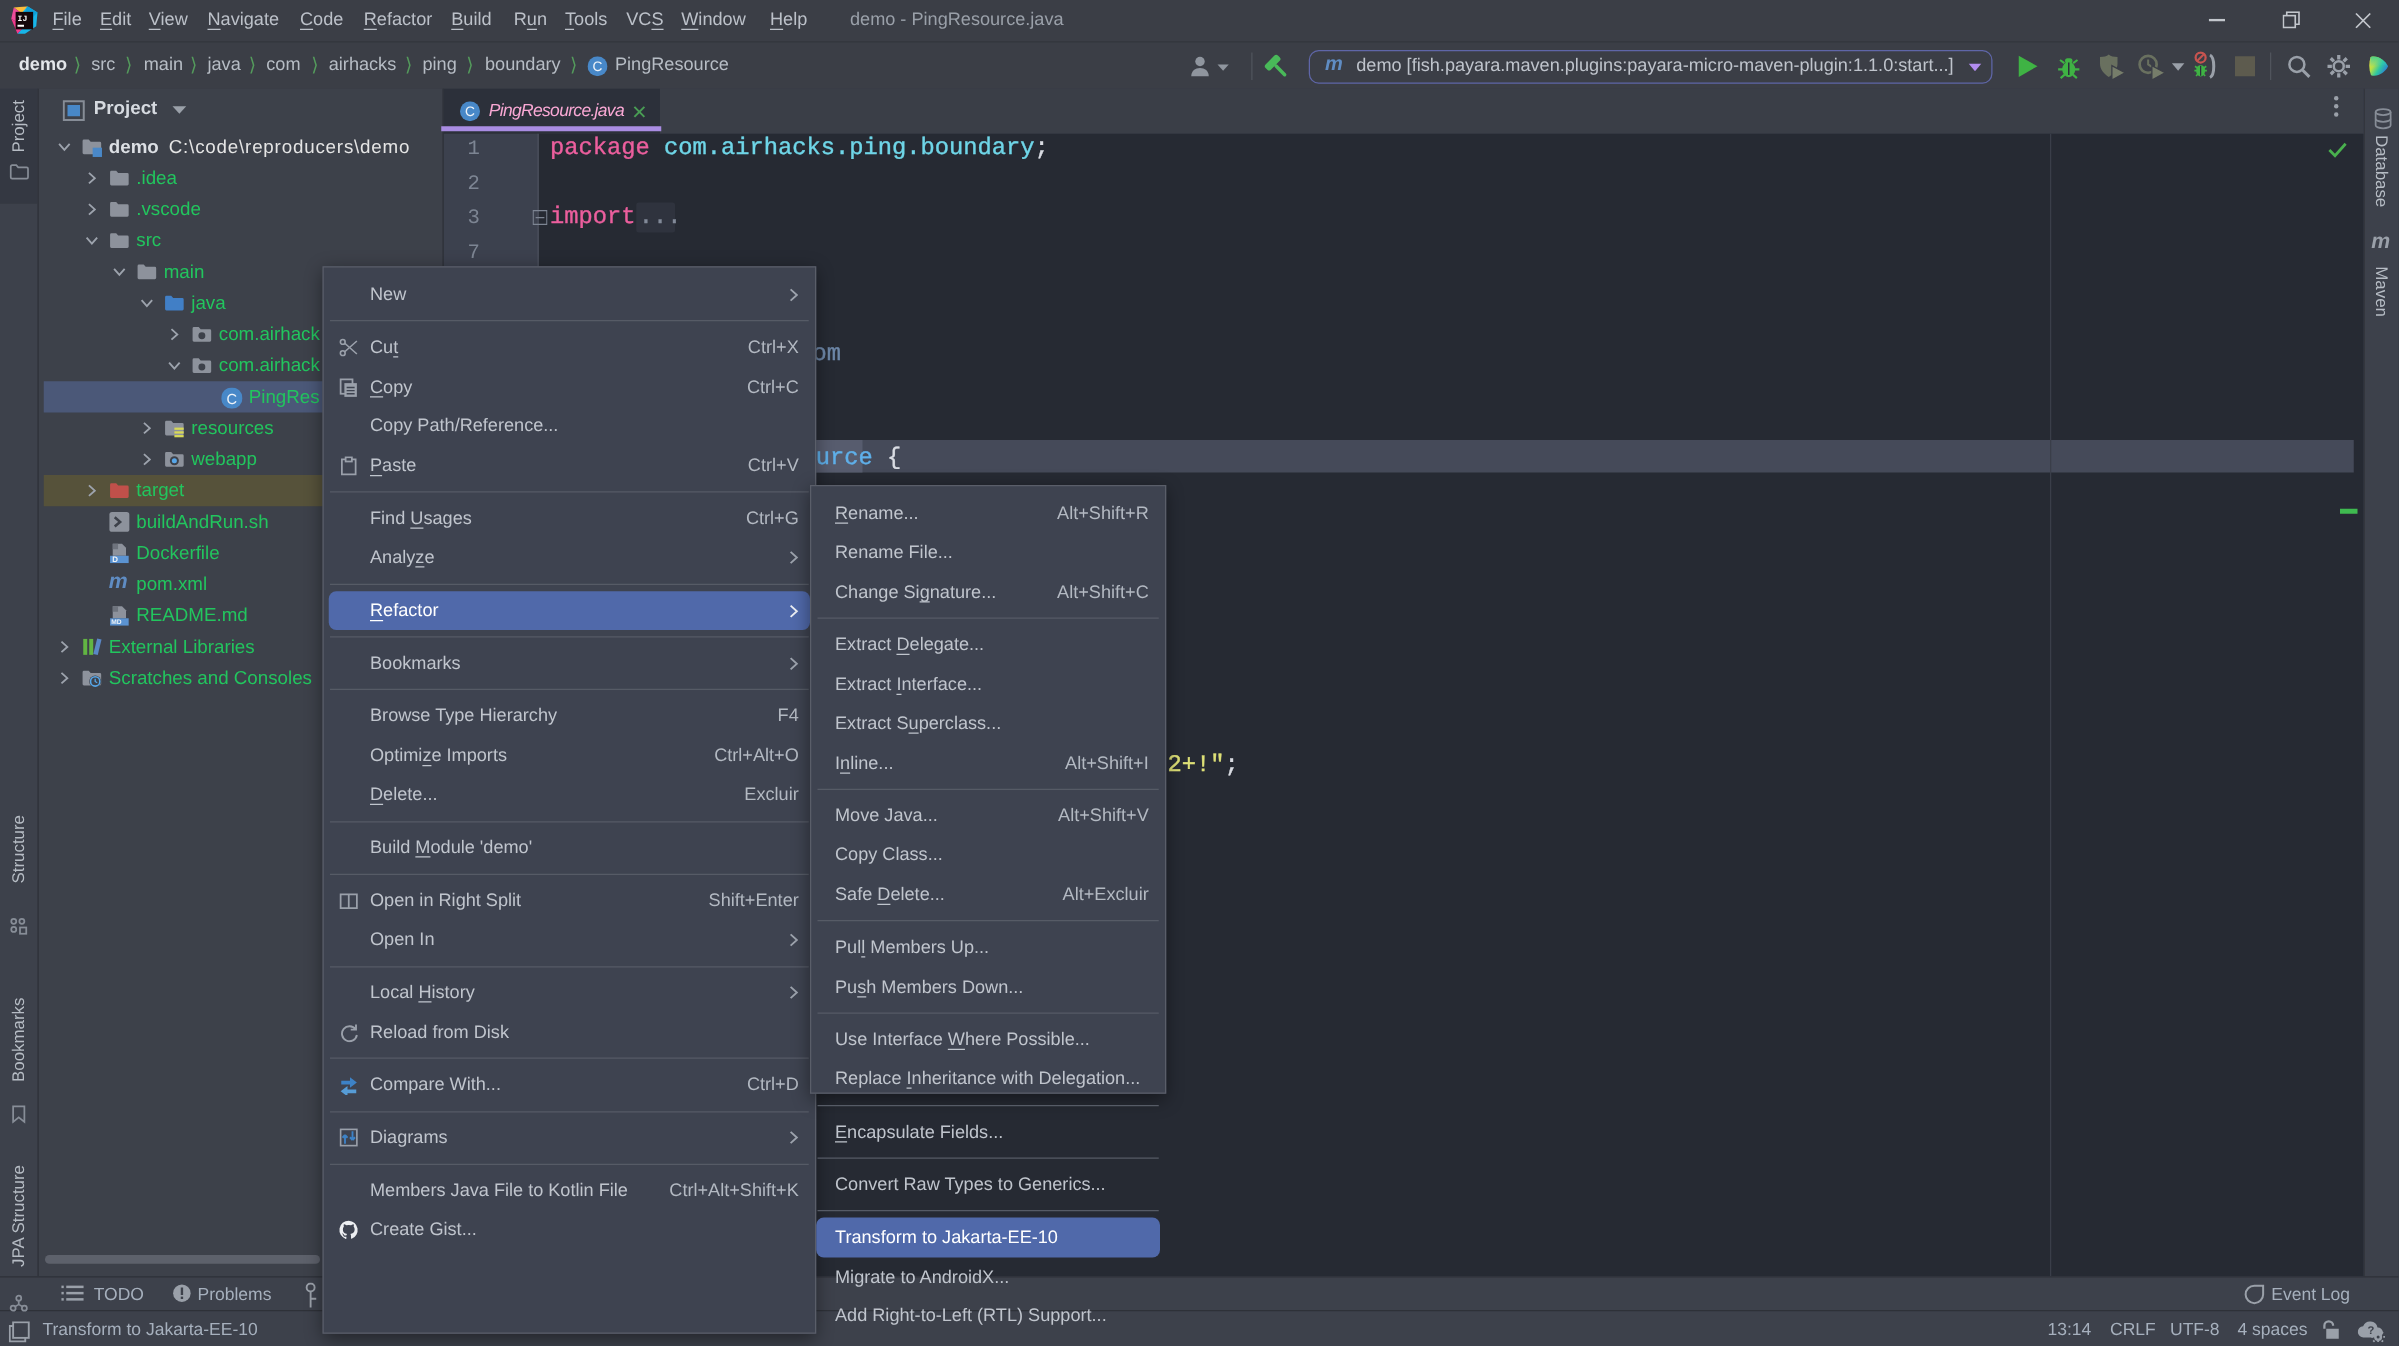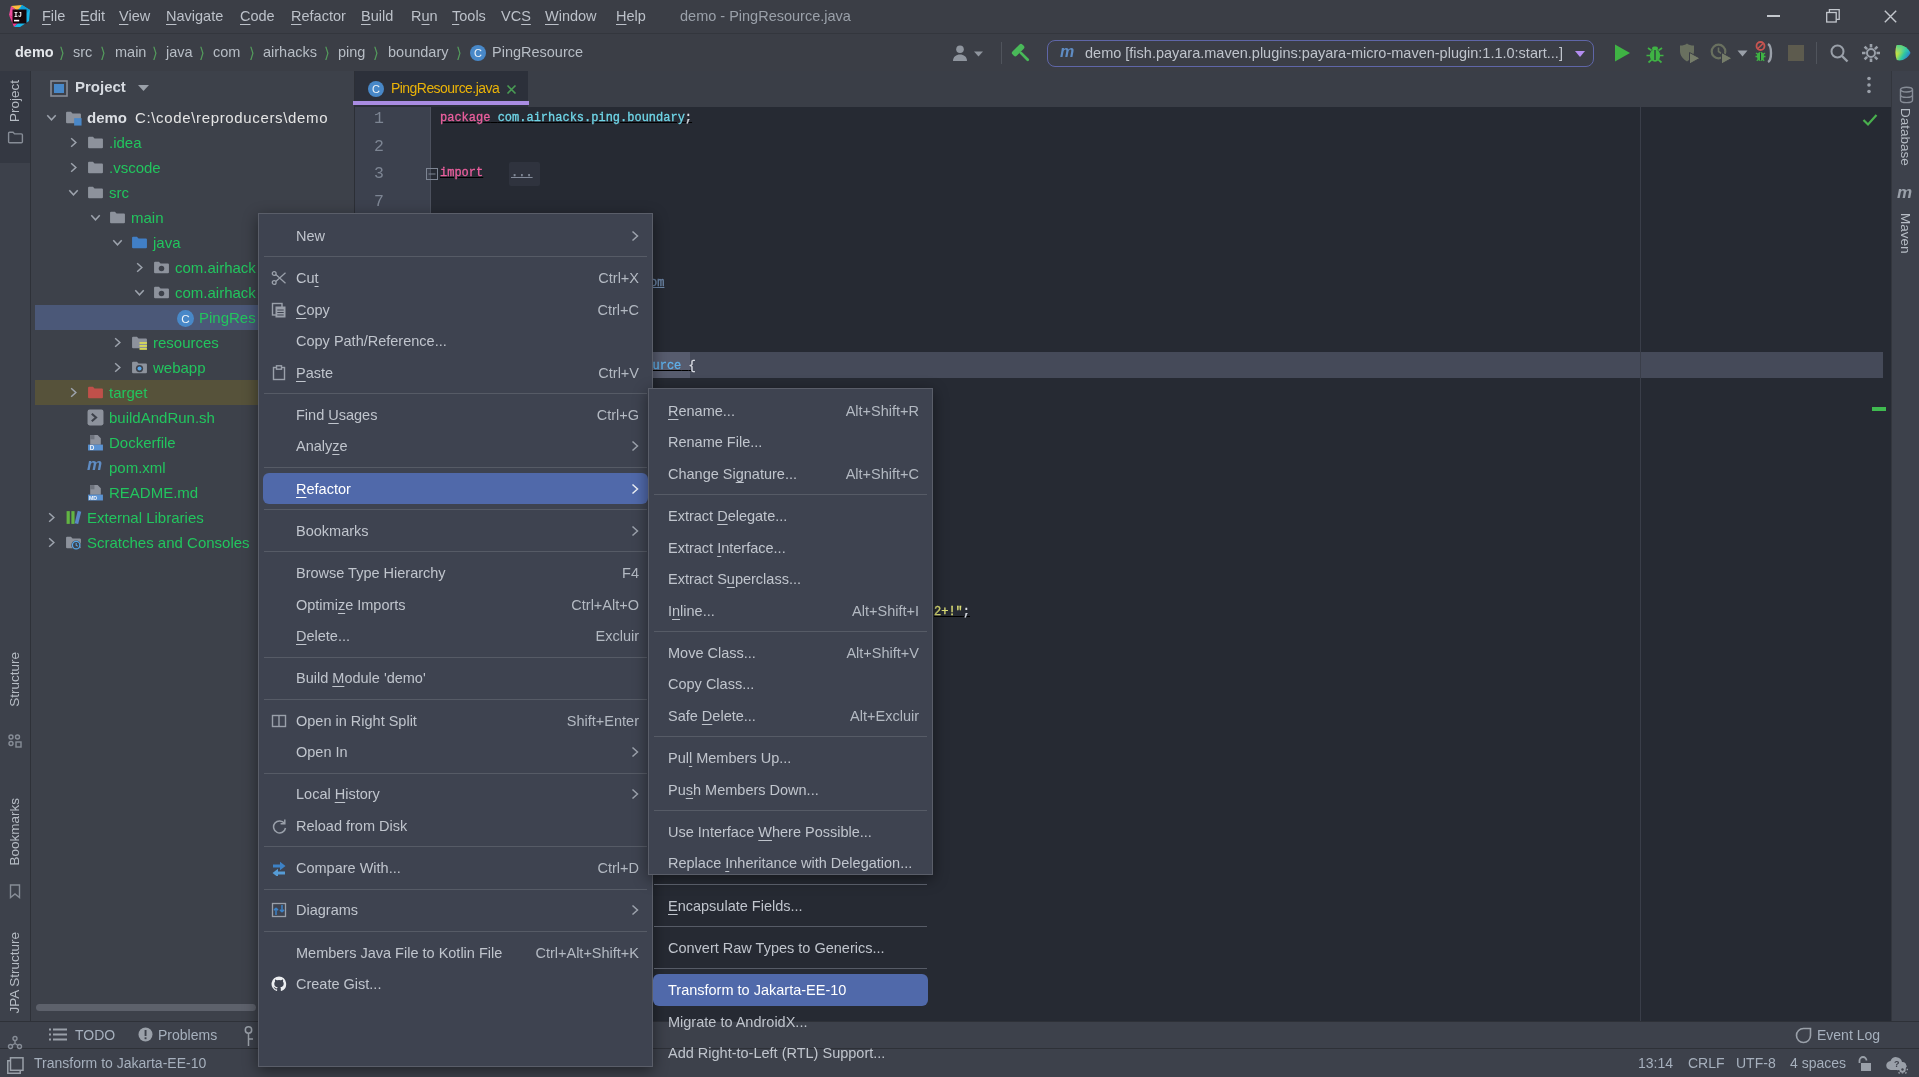--- a/index.html
+++ b/index.html
@@ -25,21 +25,21 @@
 .rpath{color:#e5e5e5;}
 .ticon{position:absolute;top:4px;width:17px;height:17px;}
 .tchev{position:absolute;top:5px;width:15px;height:15px;}
 
 #tabs{left:355px;top:71px;width:1536px;height:36px;background:#3a3e47;}
 #tab1{position:absolute;left:0;top:0;width:173px;height:36px;background:#2c303a;}
 #tabunder{position:absolute;left:-2px;top:30px;width:176px;height:4px;background:#a98ce2;}
 #editor{left:355px;top:107px;width:1536px;height:914px;background:#262a33;}
 #gutter{position:absolute;left:0;top:0;width:76px;height:914px;background:#3c414e;border-right:1px solid #4c515e;box-sizing:border-box;}
 .lnum{position:absolute;left:0;width:29px;text-align:right;color:#7d8593;font-family:"Liberation Mono",monospace;font-size:16.5px;line-height:27.6px;}
-.code{position:absolute;font-family:"Liberation Mono",monospace;font-size:12px;line-height:27.6px;white-space:pre;text-decoration:underline;-webkit-text-stroke:0.3px;}
+.code{position:absolute;font-family:"Liberation Mono",monospace;font-size:19px;line-height:27.6px;white-space:pre;-webkit-text-stroke:0.3px;}
 
 .menu{background:#3e4350;border:1px solid #5a5e69;box-shadow:0 4px 14px rgba(0,0,0,.45);box-sizing:border-box;padding-top:6px;}
 .mi{display:flex;align-items:center;height:31.5px;font-size:14.5px;color:#c0c5cd;margin:0 4px;padding:0 9px 0 8px;border-radius:6px;}
 .mi .noic{padding-left:25px;}
 .mi .sc{margin-left:auto;padding-left:28px;color:#b3b9c2;}
 .mi u{text-decoration-thickness:1px;text-underline-offset:3px;}
 .mi2{padding-left:15px;}
 .micon{width:16px;height:16px;margin-right:9px;flex:0 0 16px;}
 .hl{background:#5069aa;color:#fff;}
 .msep{height:1px;background:#565b66;margin:4.875px 5px;}
@@ -408,21 +408,21 @@
 
   <div class="abs" style="left:5px;top:933px;width:220px;height:7px;border-radius:4px;background:#5d616b;"></div>
 </div>
 
 <div id="tabs" class="abs">
   <div id="tab1">
     <svg class="abs" style="left:13px;top:10px" width="16" height="16" viewBox="0 0 16 16">
           <circle cx="8" cy="8" r="8" fill="#4888c8"></circle>
           <text x="8" y="12.2" text-anchor="middle" fill="#eef3f8" font-size="11" font-family="Liberation Sans,sans-serif">C</text>
         </svg>
-    <span class="abs" style="left:36px;top:0;line-height:34px;font-size:14px;letter-spacing:-0.55px;color:#eab308;">PingResource.java</span>
+    <span class="abs" style="left:36px;top:0;line-height:34px;font-size:14px;font-style:italic;letter-spacing:-0.55px;color:#f9a8d4;">PingResource.java</span>
     <svg class="abs" style="left:151px;top:13px" width="11" height="11" viewBox="0 0 11 11">
           <path d="M1.5 1.5 L9.5 9.5 M9.5 1.5 L1.5 9.5" stroke="#499c54" stroke-width="1.6"></path>
         </svg>
   </div>
   <div id="tabunder"></div>
 </div>
 <div id="editor" class="abs">
   <div id="gutter"></div>
 
   <div class="abs" style="left:77px;top:245px;width:1451px;height:26px;background:#454a59;"></div>
@@ -690,21 +690,21 @@
       </div>
   <div class="mi mi2">
         <span>Extract S<u>u</u>perclass...</span>
       </div>
   <div class="mi mi2">
         <span>I<u>n</u>line...</span>
         <span class="sc">Alt+Shift+I</span>
       </div>
   <div class="msep"></div>
   <div class="mi mi2">
-        <span>Move Class...</span>
+        <span>Move Java...</span>
         <span class="sc">Alt+Shift+V</span>
       </div>
   <div class="mi mi2">
         <span>Copy Class...</span>
       </div>
   <div class="mi mi2">
         <span>Safe <u>D</u>elete...</span>
         <span class="sc">Alt+Excluir</span>
       </div>
   <div class="msep"></div>

